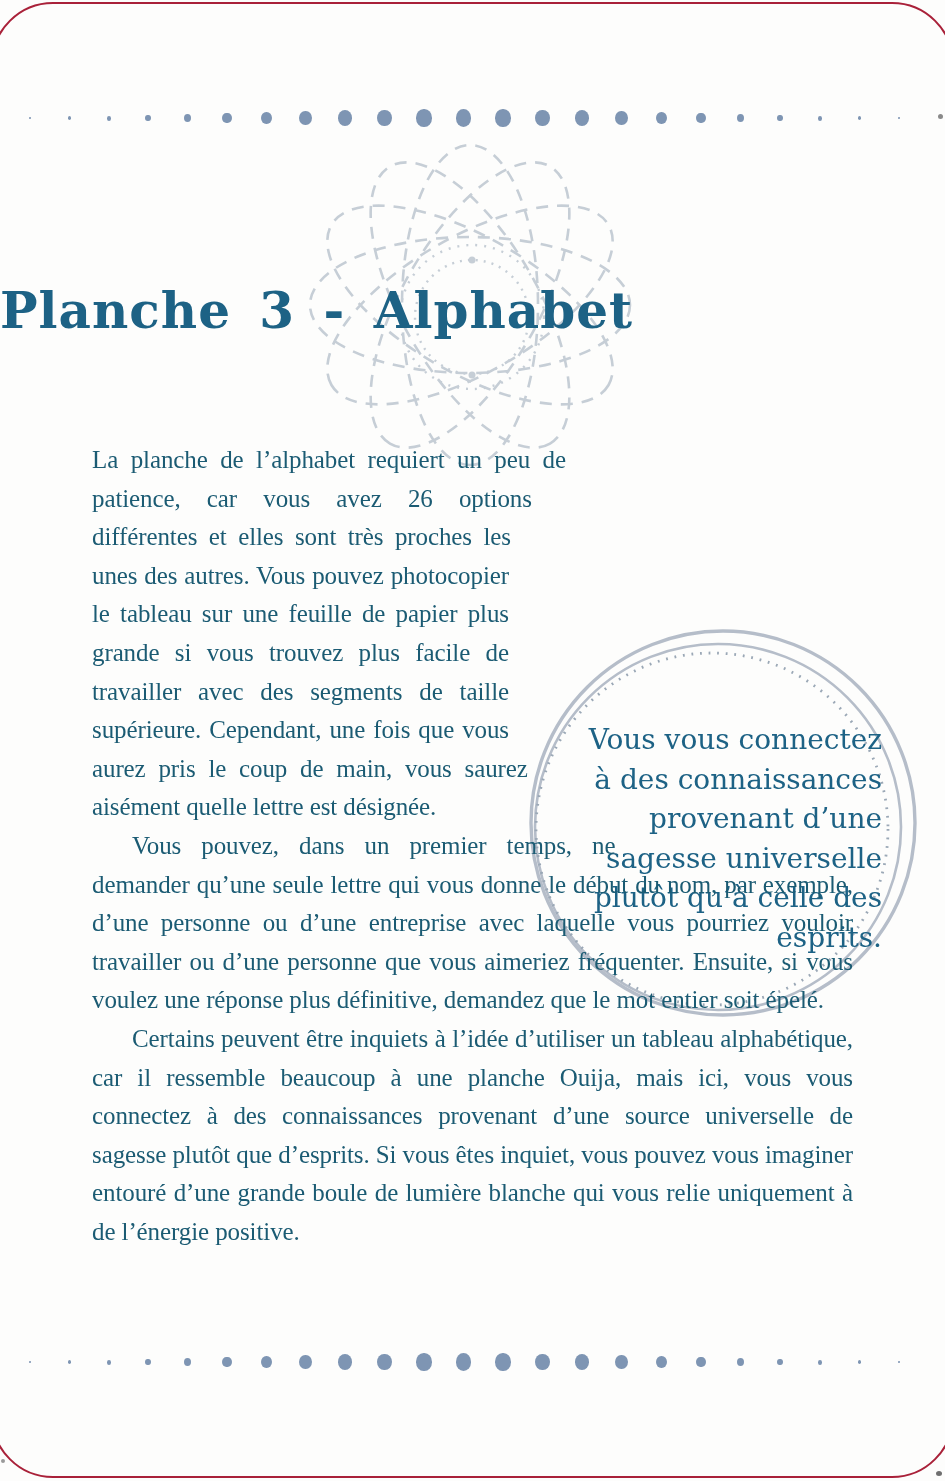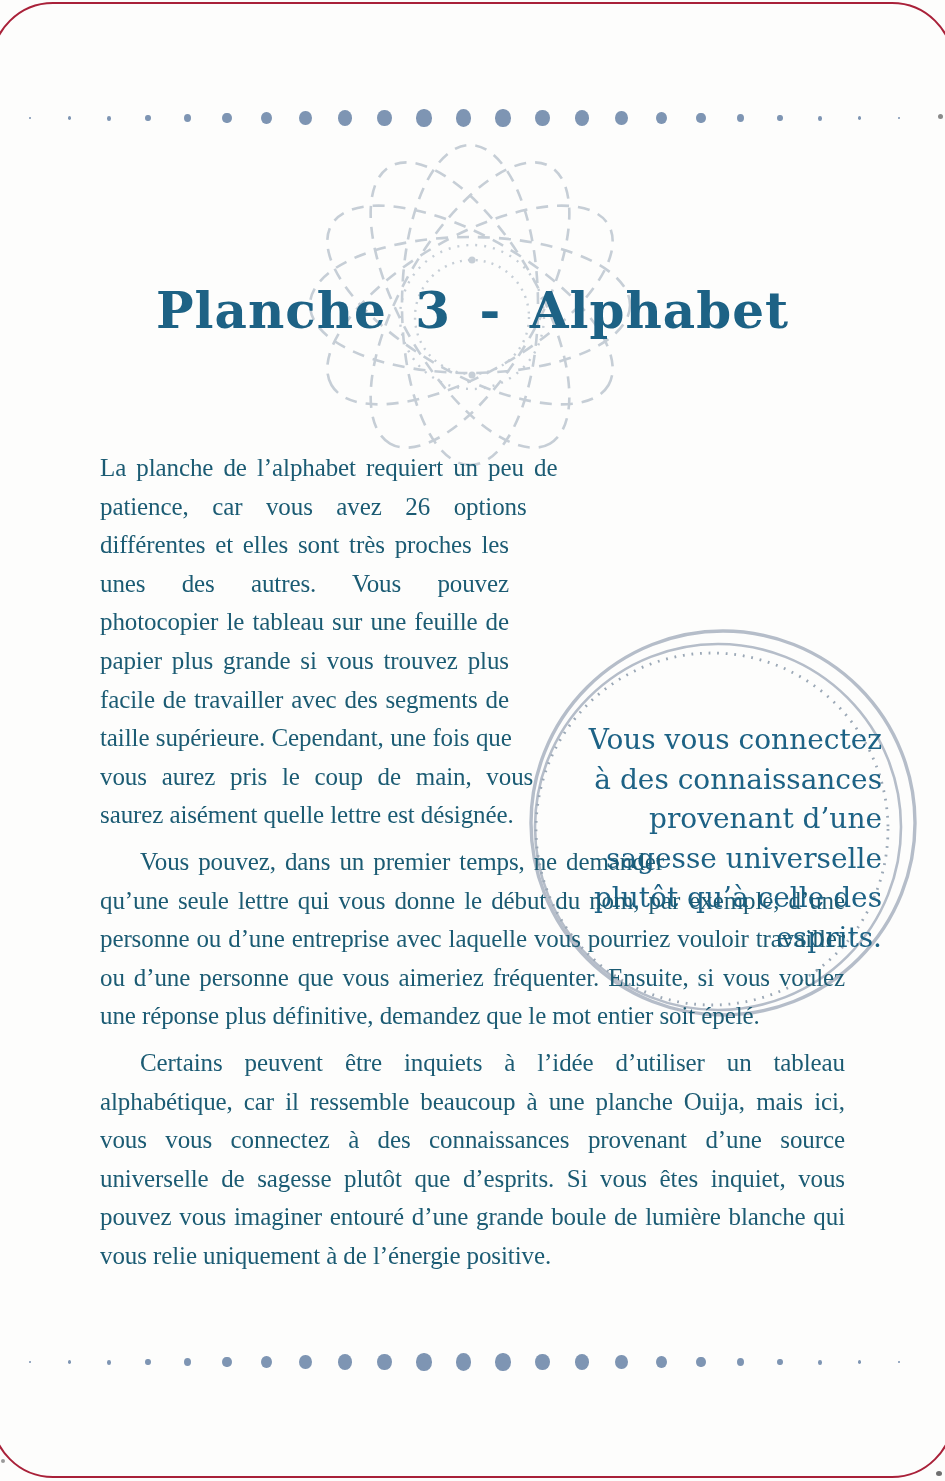--- a/index.html
+++ b/index.html
@@ -29,35 +29,35 @@
     background:var(--dots,#7e95b3);
   }
   
   .flower{
     position:absolute;left:290px;top:125px;width:365px;height:365px;
   }
   .flower svg{overflow:visible;}
   
   .title{
     position:absolute;left:0;top:272px;width:945px;height:78px;
-    line-height:78px;text-align:center;
+    line-height:78px;text-align:left;
     font-family:"DejaVu Serif", serif;
     font-weight:bold;font-size:50px;letter-spacing:1px;word-spacing:10px;
     color:var(--title,#1d6285);
     margin:0;
   }
   
   .bodytext{
     position:absolute;left:92px;top:441px;width:761px;
     font-size:25px;line-height:38.6px;
     color:var(--body,#1b5b73);
     text-align:justify;
     letter-spacing:-0.1px;
   }
-  .bodytext p{margin:8px;}
+  .bodytext p{margin:0;}
   .bodytext p.indent{text-indent:40px;font-family:Liberation Serif, serif;}
   .circle-spacer{
     float:right;
     width:330px;height:392px;
     margin-top:186px;margin-left:14px;
     shape-outside:circle(196px at 196px 196px);
     shape-margin:14px;
   }
   
   .callout-ring{

